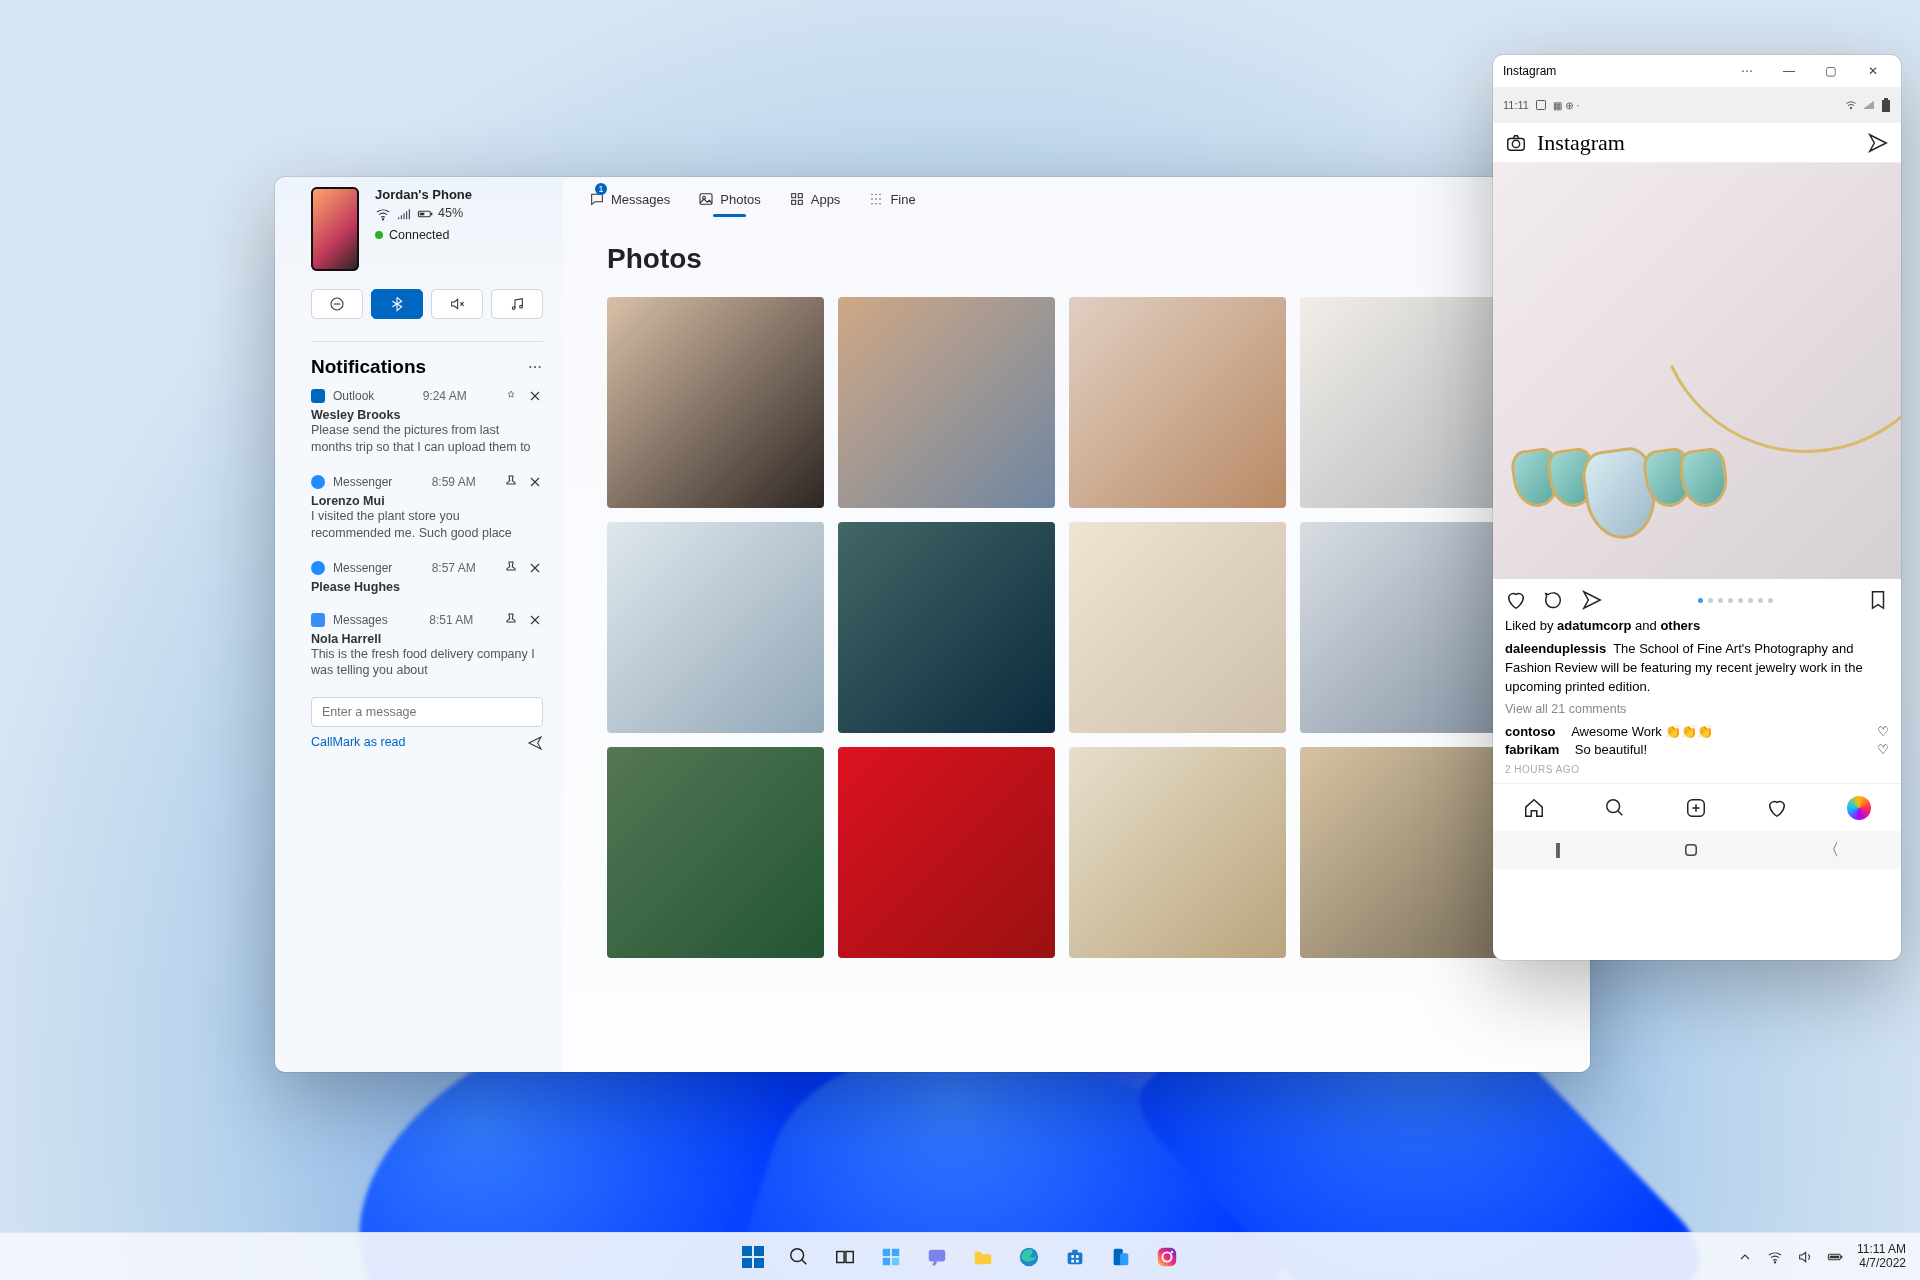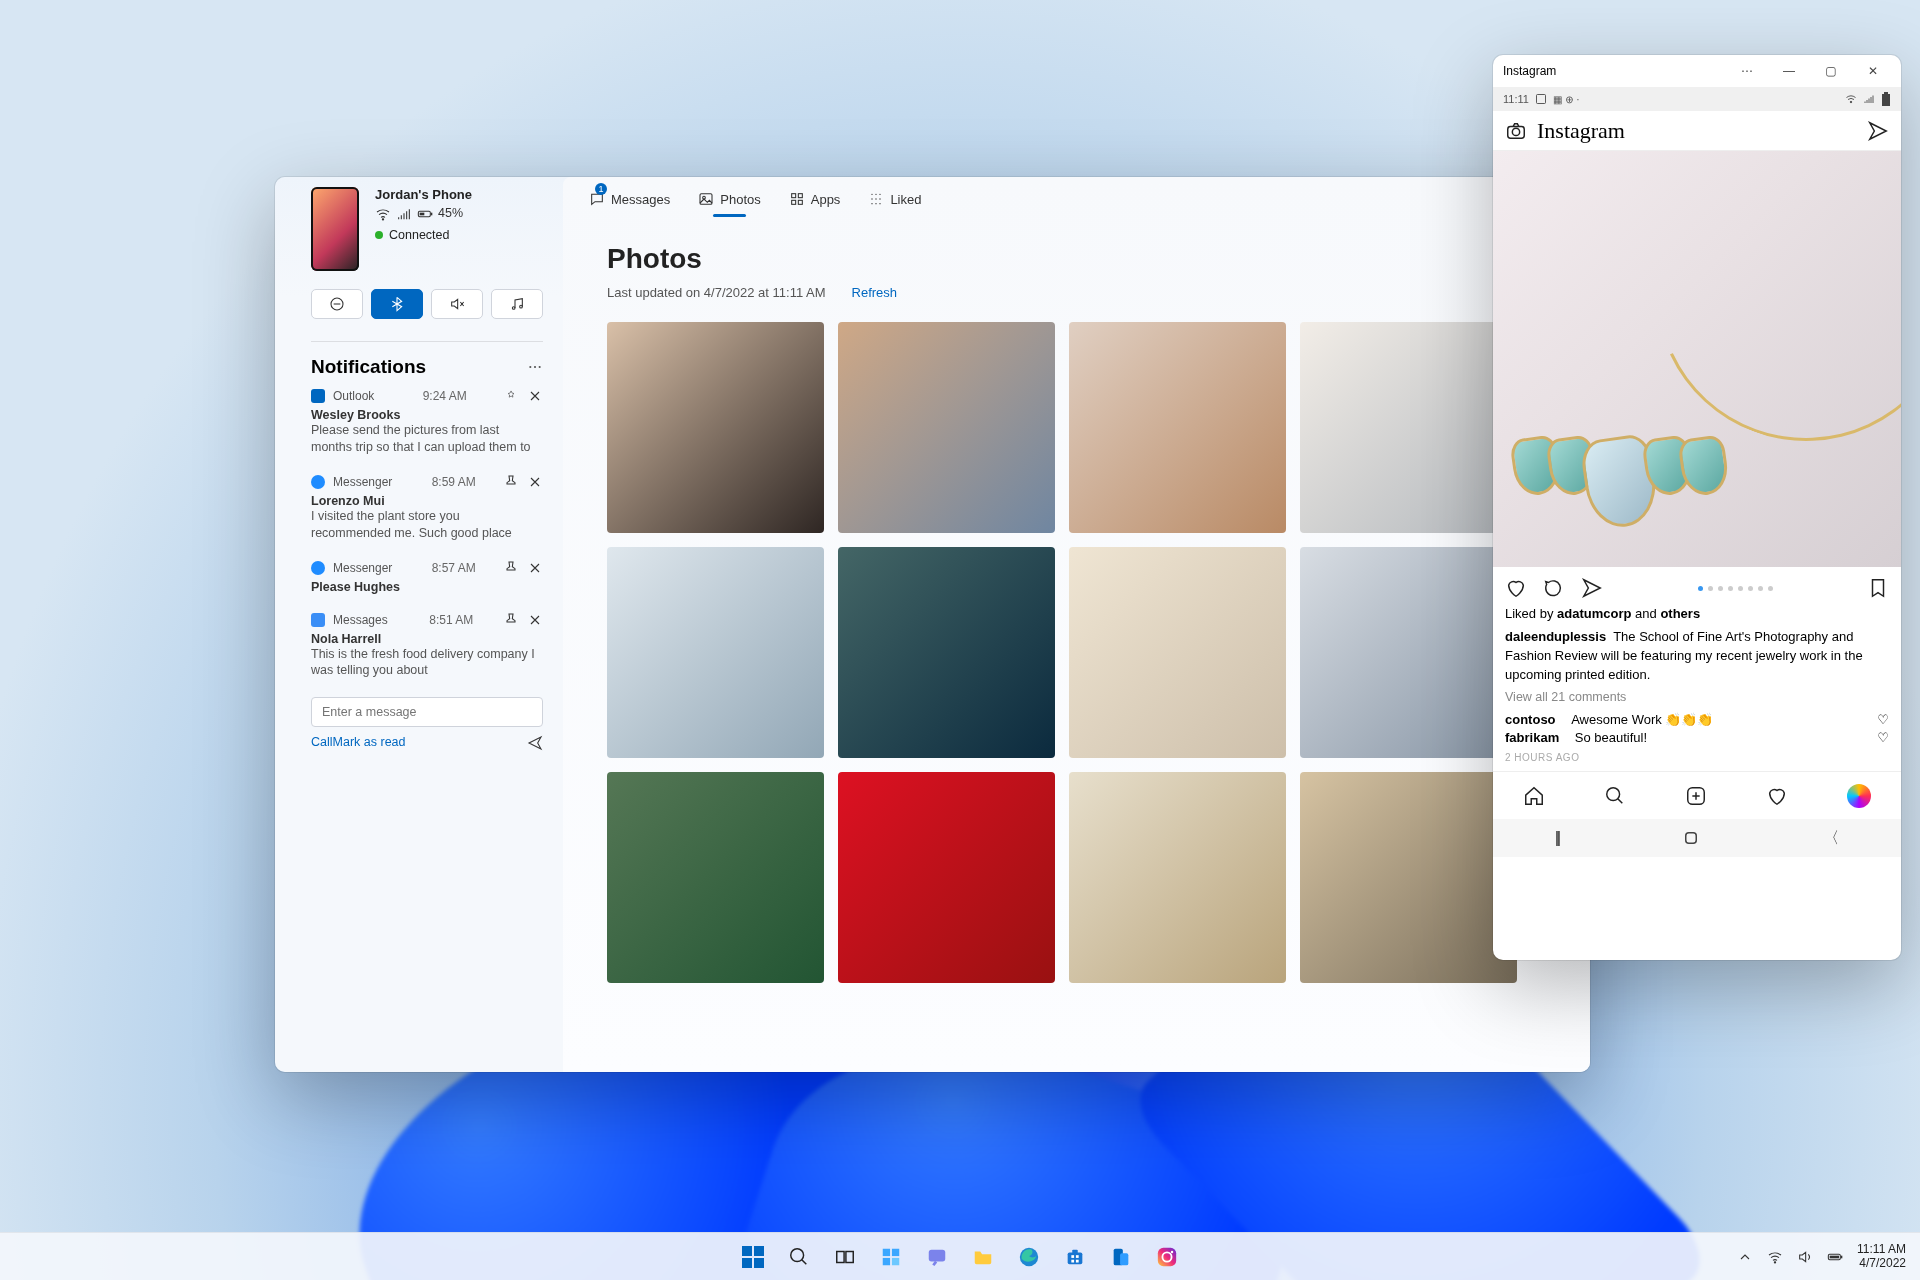--- a/index.html
+++ b/index.html
@@ -66,21 +66,21 @@
 .p9{background:linear-gradient(135deg,#575,#253)}.p10{background:linear-gradient(135deg,#d12,#911)}.p11{background:linear-gradient(135deg,#e7dfcc,#b9a47c)}.p12{background:linear-gradient(135deg,#d6c3a2,#7a6f5c)}
 
 .win-ig {
   position:absolute; left:1493px; top:55px; width:408px; height:905px;
   background:#fff; border-radius:10px; box-shadow:0 25px 80px rgba(0,0,0,.28),0 0 0 1px rgba(0,0,0,.08);
   display:flex; flex-direction:column; overflow:hidden;
 }
 .ig-titlebar { height:32px; display:flex; align-items:center; gap:6px; padding:0 10px; font-size:12px; }
 .ig-titlebar .wspace { flex:1; }
 .winbtn { width:36px; height:24px; display:flex; align-items:center; justify-content:center; color:#444; cursor:pointer; }
-.ig-android-status { height:24px; background:#f0f0f0; display:flex; align-items:center; padding:0 10px; font-size:11px; color:#555; gap:6px; }
+.ig-android-status { height:36px; background:#f0f0f0; display:flex; align-items:center; padding:0 10px; font-size:11px; color:#555; gap:6px; }
 .ig-android-status .asp { flex:1; }
 .ig-topbar { height:40px; display:flex; align-items:center; padding:0 12px; gap:10px; border-bottom:1px solid #eee;}
 .ig-logo { font-family: "Brush Script MT", cursive; font-size:22px; }
 .ig-topbar .sp { flex:1; }
 .ig-user { display:flex; align-items:center; gap:10px; padding:10px 12px; }
 .avatar { width:32px; height:32px; border-radius:50%; background:conic-gradient(#ffbf00,#ff2d55,#aa00ff,#00c8ff,#ffbf00); }
 .ig-user .uname { font-size:13px; font-weight:600; }
 .ig-user .usub { font-size:11.5px; color:#666; }
 .verify { color:#3897f0; font-size:12px; }
 .ig-photo { height:416px; background:linear-gradient(135deg,#f3ecef 0%,#e9e1e4 40%,#d6cfd3 100%); position:relative; }
@@ -296,30 +296,26 @@
               <circle cx="6" cy="5" r="1" fill="#333" stroke="none"></circle>
               <circle cx="12" cy="5" r="1" fill="#333" stroke="none"></circle>
               <circle cx="18" cy="5" r="1" fill="#333" stroke="none"></circle>
               <circle cx="6" cy="12" r="1" fill="#333" stroke="none"></circle>
               <circle cx="12" cy="12" r="1" fill="#333" stroke="none"></circle>
               <circle cx="18" cy="12" r="1" fill="#333" stroke="none"></circle>
               <circle cx="6" cy="19" r="1" fill="#333" stroke="none"></circle>
               <circle cx="12" cy="19" r="1" fill="#333" stroke="none"></circle>
               <circle cx="18" cy="19" r="1" fill="#333" stroke="none"></circle>
             </svg>
-          <span>Liked</span>
+          <span>Fine</span>
         </div>
       </div>
 
       <div class="content-pad">
         <div class="page-title">Photos</div>
-        <div class="subtitle-row">
-          <span>Last updated on 4/7/2022 at 11:11 AM</span>
-          <span class="refresh">Refresh</span>
-        </div>
         <div class="grid">
           <div class="thumb p1"></div>
           <div class="thumb p2"></div>
           <div class="thumb p3"></div>
           <div class="thumb p4"></div>
           <div class="thumb p5"></div>
           <div class="thumb p6"></div>
           <div class="thumb p7"></div>
           <div class="thumb p8"></div>
           <div class="thumb p9"></div>

